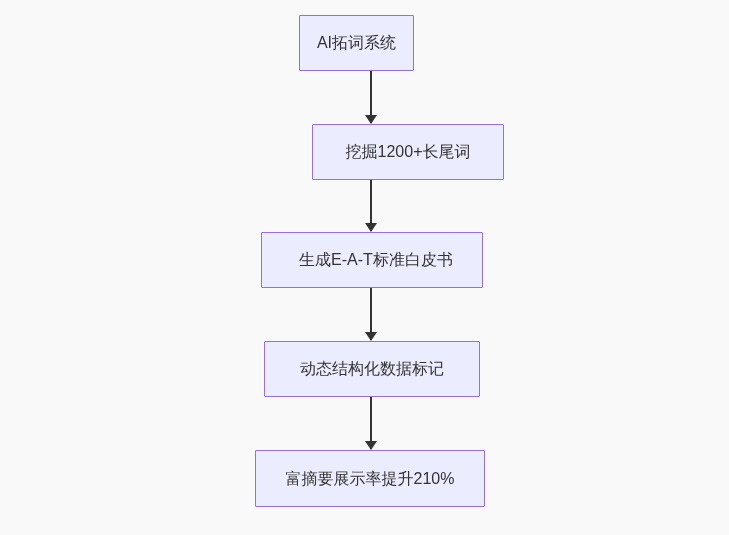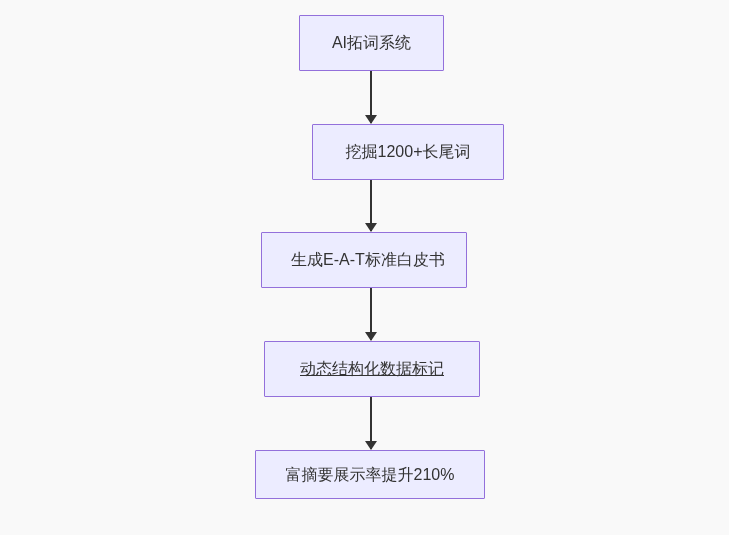--- a/index.html
+++ b/index.html
@@ -25,25 +25,25 @@
     border-radius: 1px;
     display: flex;
     align-items: center;
     justify-content: center;
     color: #333333;
     font-size: 16px;
     line-height: 1.2;
     text-align: center;
     white-space: nowrap;
   }
-  .node-1 { left: 299px; top: 15px;  width: 145px; height: 56px; }
+  .node-1 { left: 299px; top: 15px;  width: 115px; height: 56px; }
   .node-2 { left: 275px; top: 124px; width: 192px; height: 56px; margin-left: 37px; }
-  .node-3 { left: 261px; top: 232px; width: 206px; height: 56px; padding-left: 8px; }
-  .node-4 { left: 264px; top: 341px; width: 216px; height: 56px; text-decoration: underline; }
-  .node-5 { left: 255px; top: 450px; width: 230px; height: 49px; }
+  .node-3 { left: 261px; top: 232px; width: 222px; height: 56px; padding-left: 8px; }
+  .node-4 { left: 264px; top: 341px; width: 216px; height: 56px; }
+  .node-5 { left: 255px; top: 450px; width: 230px; height: 57px; }
 
   .edge {
     position: absolute;
     left: 370px;
     width: 2px;
     background: #333333;
   }
   .edge-1 { top: 71px;  height: 52px; }
   .edge-2 { top: 180px; height: 51px; }
   .edge-3 { top: 288px; height: 52px; }

